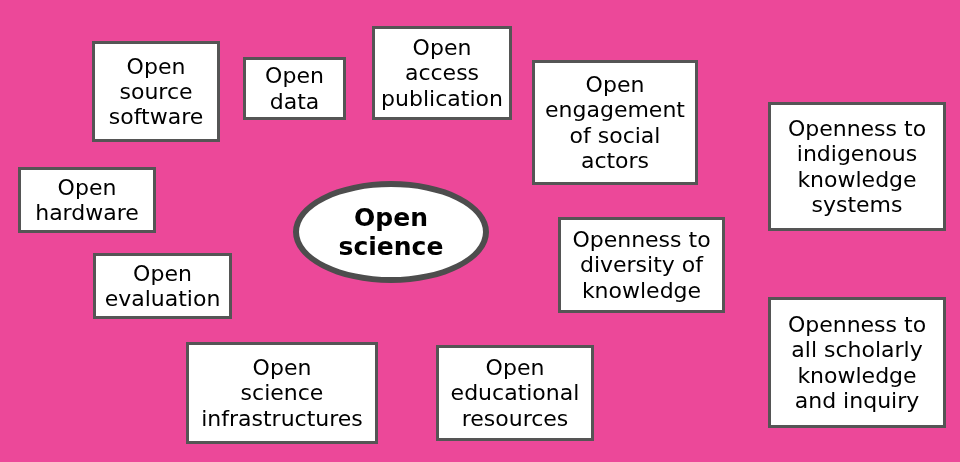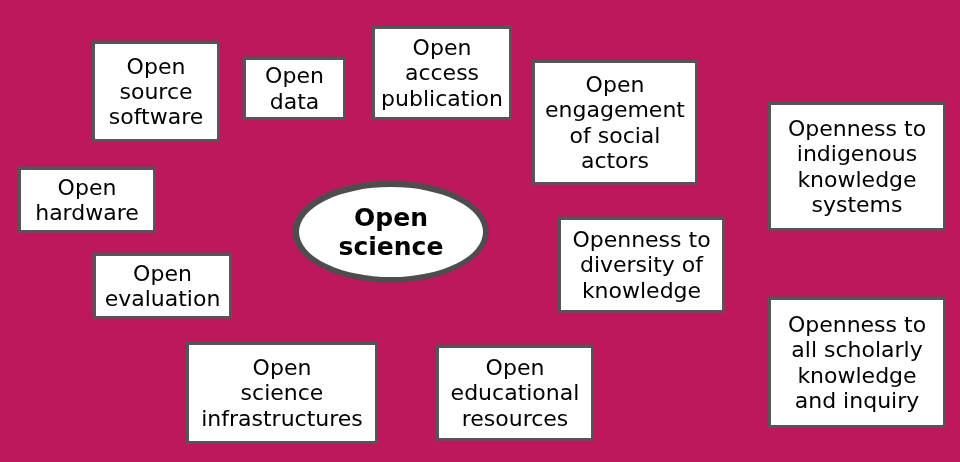--- a/index.html
+++ b/index.html
@@ -10,21 +10,21 @@
   body {
     width: 960px;
     height: 462px;
     overflow: hidden;
     font-family: "DejaVu Sans", sans-serif;
   }
   #canvas {
     position: relative;
     width: 960px;
     height: 462px;
-    background: #be185d;
+    background: #ec4899;
   }
   .node-box {
     position: absolute;
     box-sizing: border-box;
     background: #ffffff;
     border: 3px solid #555555;
     color: #000000;
     display: flex;
     align-items: center;
     justify-content: center;

